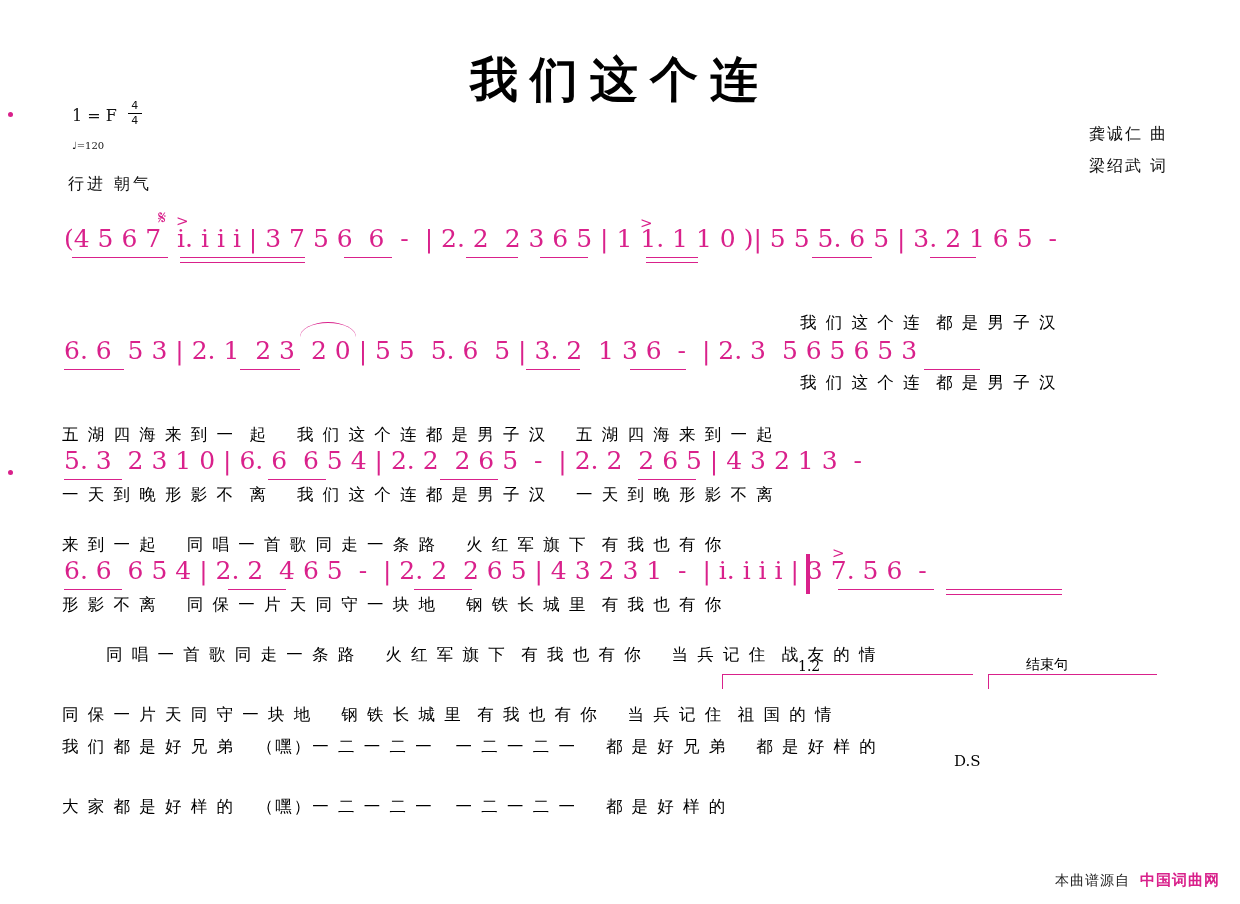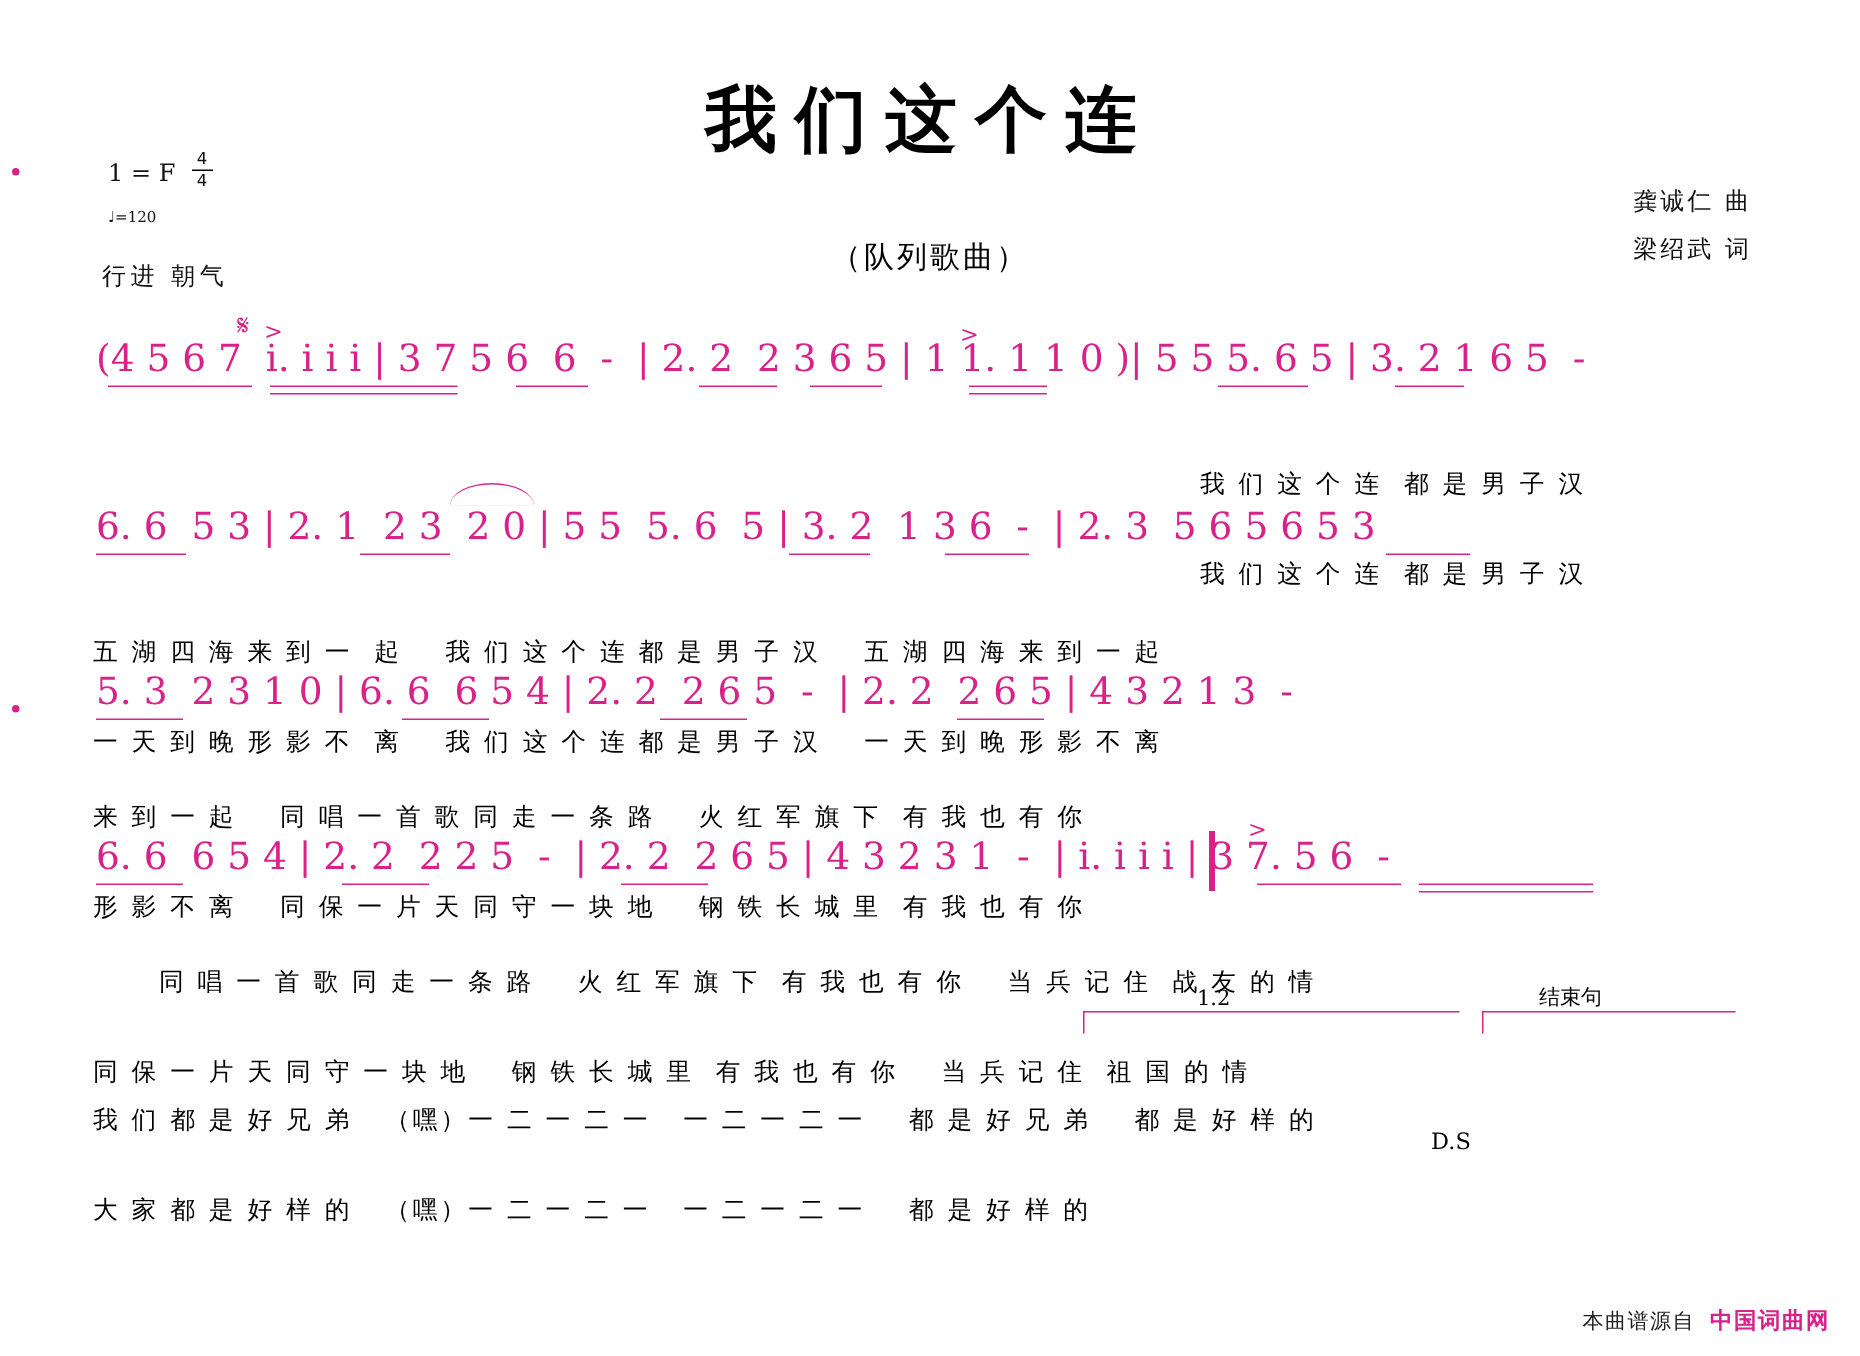--- a/index.html
+++ b/index.html
@@ -77,21 +77,20 @@
 </style>
 </head>
 <body>
 
 <div class="sheet">
 
   <div class="dot-left"></div>
   <div class="dot-left2"></div>
 
   <div class="title">我们这个连</div>
-  <div class="subtitle">（队列歌曲）</div>
 
   <div class="meta-left">
     <span class="keyline">1 = F</span>
     <span class="frac">
       <i>4</i>
       <span class="bar"></span>
       <i>4</i>
     </span>
   </div>
   <div class="tempo">♩=120</div>
@@ -157,21 +156,21 @@
     <div class="lyric" style="top:44px;">
       <span class="seg" style="left:62px;">来 到 一 起    同 唱 一 首 歌 同 走 一 条 路    火 红 军 旗 下  有 我 也 有 你</span>
     </div>
     <div class="lyric" style="top:74px;">
       <span class="seg" style="left:62px;">形 影 不 离    同 保 一 片 天 同 守 一 块 地    钢 铁 长 城 里  有 我 也 有 你</span>
     </div>
   </div>
 
   <div class="row" style="top:556px;">
     <div class="notes">
-      <span class="seg" style="left:64px;">6. 6  6 5 4 | 2. 2  2 2 5  -  | 2. 2  2 6 5 | 4 3 2 3 1  -  | i. i i i | 3 7. 5 6  -</span>
+      <span class="seg" style="left:64px;">6. 6  6 5 4 | 2. 2  4 6 5  -  | 2. 2  2 6 5 | 4 3 2 3 1  -  | i. i i i | 3 7. 5 6  -</span>
       <div class="ul" style="left:64px;top:33px;width:58px;"></div>
       <div class="ul" style="left:228px;top:33px;width:58px;"></div>
       <div class="ul" style="left:414px;top:33px;width:58px;"></div>
       <div class="ul" style="left:838px;top:33px;width:96px;"></div>
       <div class="ul" style="left:946px;top:33px;width:116px;"></div>
       <div class="ul" style="left:946px;top:38px;width:116px;"></div>
       <div class="accent" style="left:832px;top:-12px;">&gt;</div>
       <div class="bar-thick" style="left:806px;top:-2px;height:40px;"></div>
     </div>
     <div class="lyric" style="top:44px;">

